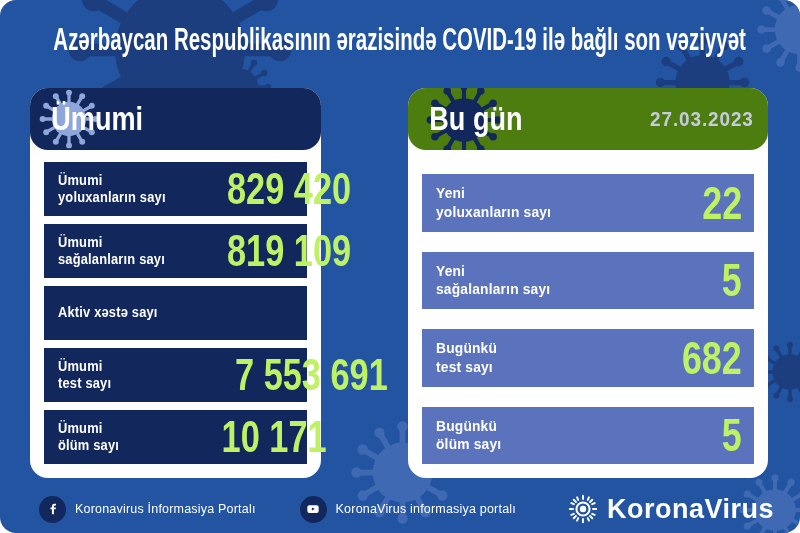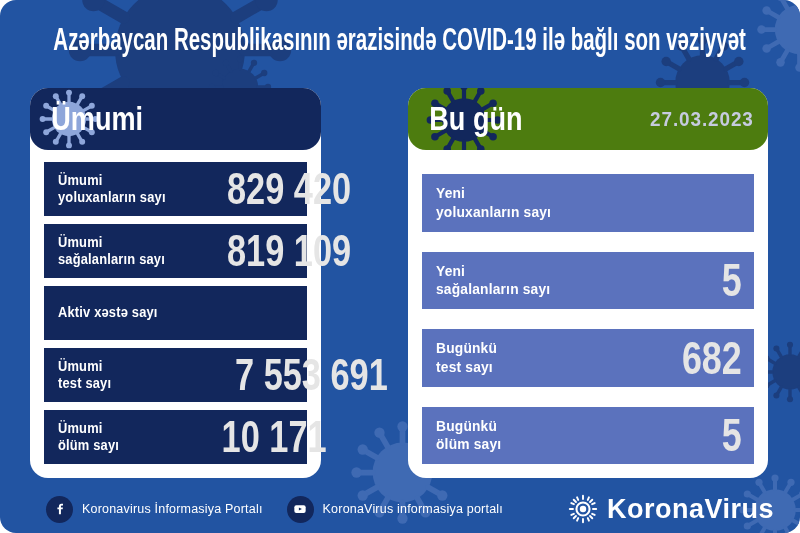--- a/index.html
+++ b/index.html
@@ -55,31 +55,31 @@
     flex:1;display:flex;align-items:center;overflow:visible;
   }
   .row.navy{background:#12275c;}
   .row.peri{background:#5b72bd;margin-top:12px;}
   .row-label{
     flex:none;width:148px;padding-left:14px;color:#ffffff;font-weight:bold;
     font-size:14px;line-height:1.25;letter-spacing:0.2px;
   }
   .card-right .row-label{font-size:15px;width:170px;}
   .row-label span{display:block;transform:scaleX(0.92);transform-origin:left center;white-space:nowrap;}
-  .row-value{flex:1;text-align:right;padding-right:12px;color:#e5e5e5;font-weight:bold;}
+  .row-value{flex:1;text-align:right;padding-right:12px;color:#bef264;font-weight:bold;}
   .row-value .num{
     display:inline-block;font-size:44px;line-height:1;white-space:nowrap;
     transform:scaleX(0.78);transform-origin:right center;
   }
   .card-right .row-value .num{font-size:46px;}
 
   
   .footer{
-    position:absolute;left:46px;right:26px;top:494px;height:30px;z-index:2;
-    display:flex;align-items:center;gap:6px;color:#ffffff;
+    position:absolute;left:39px;right:26px;top:494px;height:30px;z-index:2;
+    display:flex;align-items:center;gap:26px;color:#ffffff;
   }
   .social-item{display:flex;align-items:center;gap:9px;margin-right:18px;cursor:pointer;}
   .social-circle{
     width:27px;height:27px;border-radius:50%;background:#12275c;flex:none;
     display:flex;align-items:center;justify-content:center;
   }
   .social-circle svg{display:block;}
   .social-label{font-size:12.5px;color:#ffffff;letter-spacing:0.2px;white-space:nowrap;}
 
   .brand{margin-left:auto;display:flex;align-items:center;gap:8px;}
@@ -219,20 +219,21 @@
         </div>
       <div class="header-title">Bu gün</div>
       <div class="header-date">27.03.2023</div>
     </div>
     <div class="rows">
       <div class="row peri">
         <div class="row-label">
           <span>Yeni</span>
             <span>yoluxanların sayı</span>
         </div>
+        <div class="row-value"><span class="num">22</span></div>
       </div>
       <div class="row peri">
         <div class="row-label">
           <span>Yeni</span>
             <span>sağalanların sayı</span>
         </div>
         <div class="row-value"><span class="num">5</span></div>
       </div>
       <div class="row peri">
         <div class="row-label">

